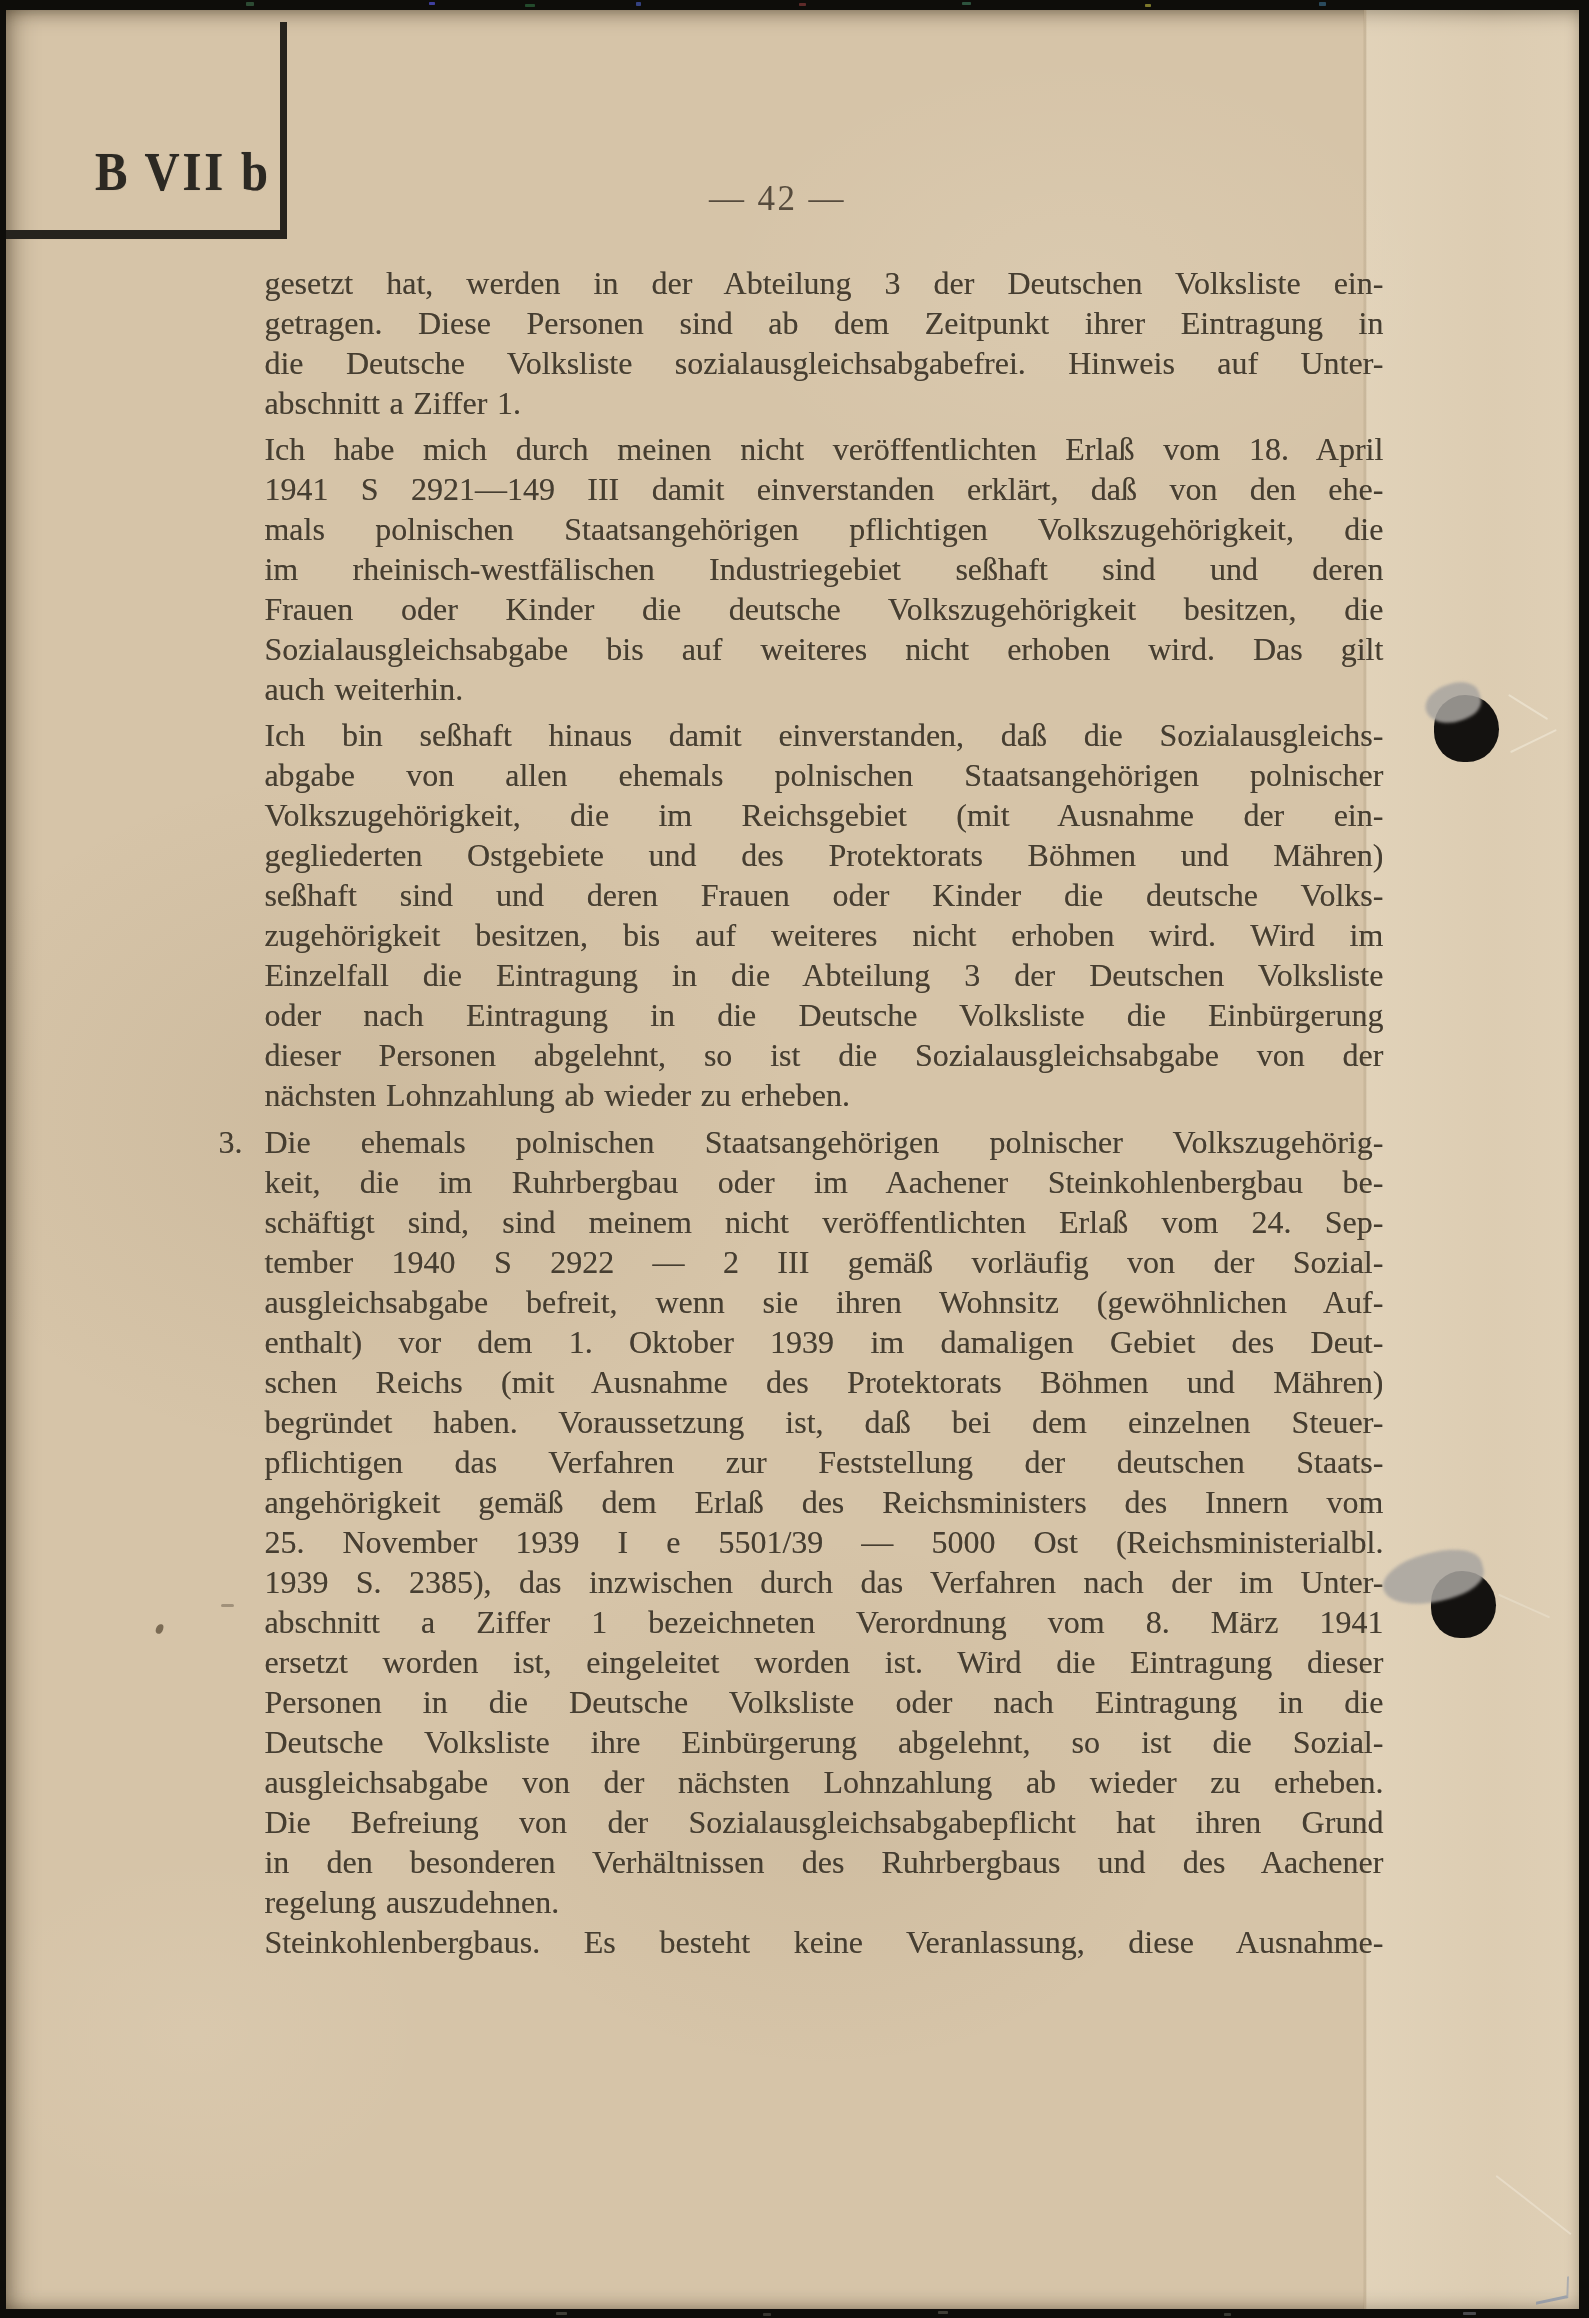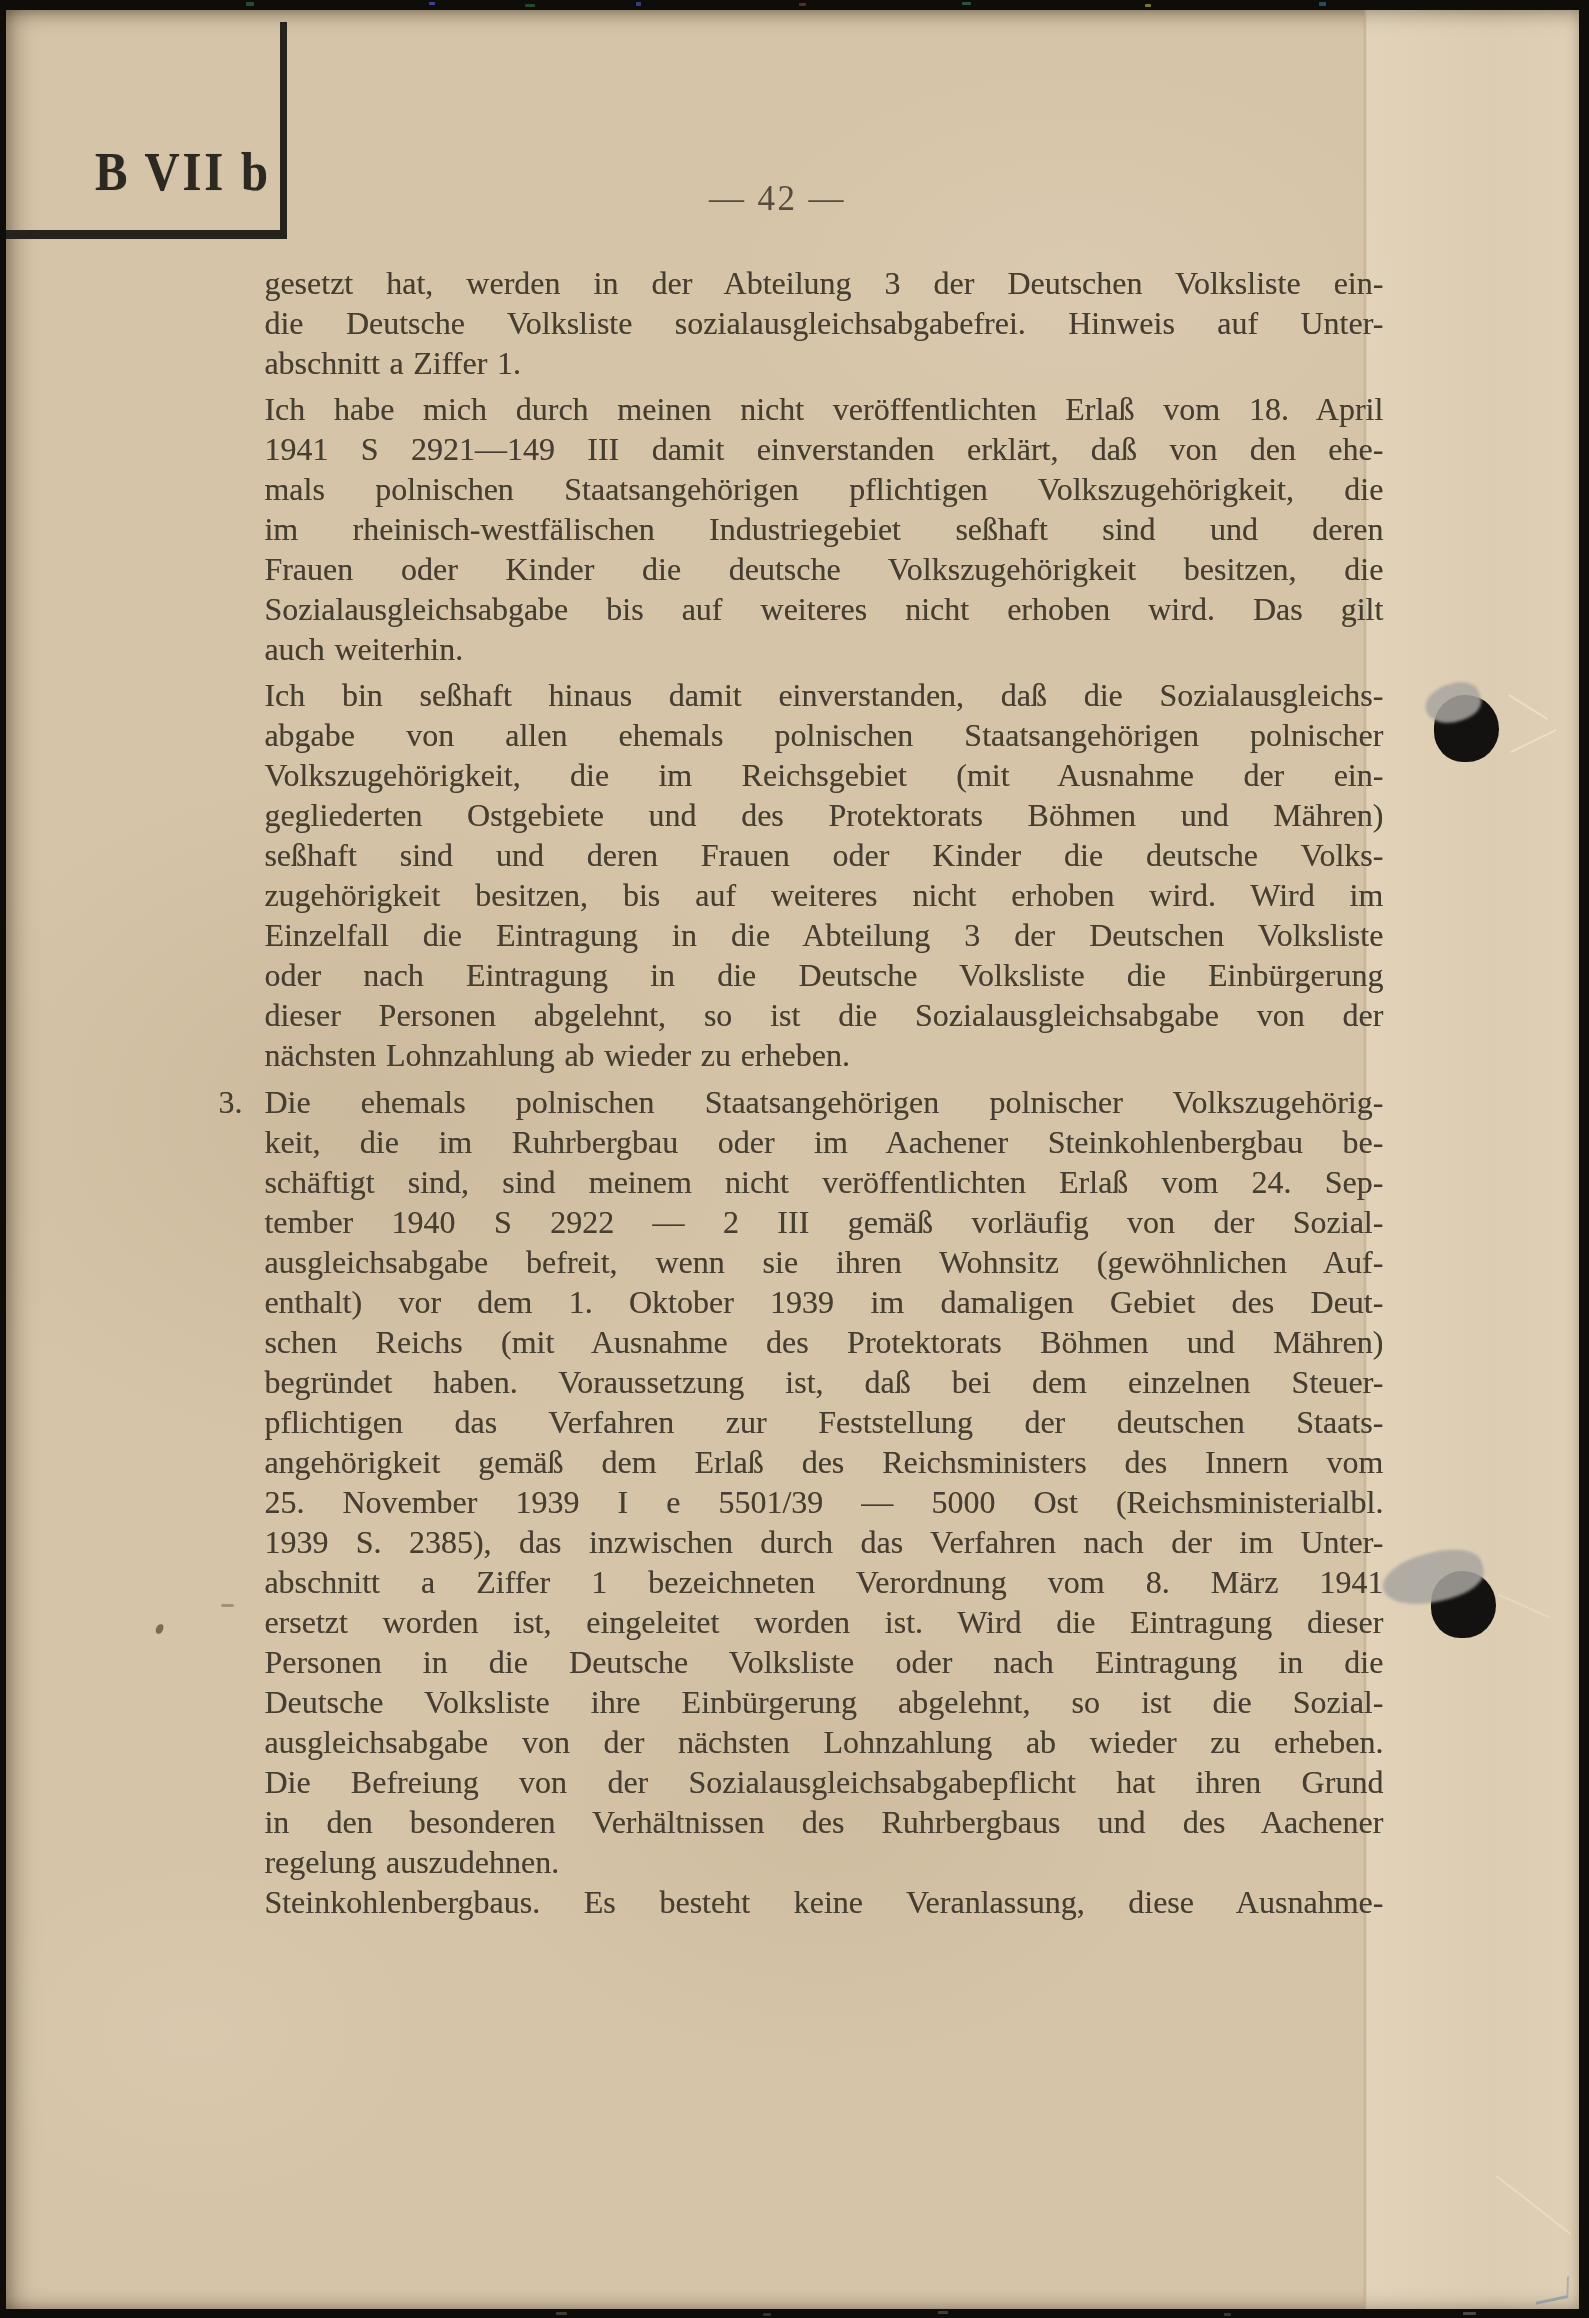--- a/index.html
+++ b/index.html
@@ -145,20 +145,21 @@
 
   <div class="class-box">
     <div class="class-label">B VII b</div>
   </div>
 
   <div class="page-number">— 42 —</div>
 
   <div class="text-col" id="text-column">
       <div class="para">
         <div class="line">gesetzt hat, werden in der Abteilung 3 der Deutschen Volksliste ein-</div>
+        <div class="line">getragen. Diese Personen sind ab dem Zeitpunkt ihrer Eintragung in</div>
         <div class="line">die Deutsche Volksliste sozialausgleichsabgabefrei. Hinweis auf Unter-</div>
         <div class="line last">abschnitt a Ziffer 1.</div>
       </div>
       <div class="para">
         <div class="line">Ich habe mich durch meinen nicht veröffentlichten Erlaß vom 18. April</div>
         <div class="line">1941 S 2921—149 III damit einverstanden erklärt, daß von den ehe-</div>
         <div class="line">mals polnischen Staatsangehörigen pflichtigen Volkszugehörigkeit, die</div>
         <div class="line">im rheinisch-westfälischen Industriegebiet seßhaft sind und deren</div>
         <div class="line">Frauen oder Kinder die deutsche Volkszugehörigkeit besitzen, die</div>
         <div class="line">Sozialausgleichsabgabe bis auf weiteres nicht erhoben wird. Das gilt</div>

